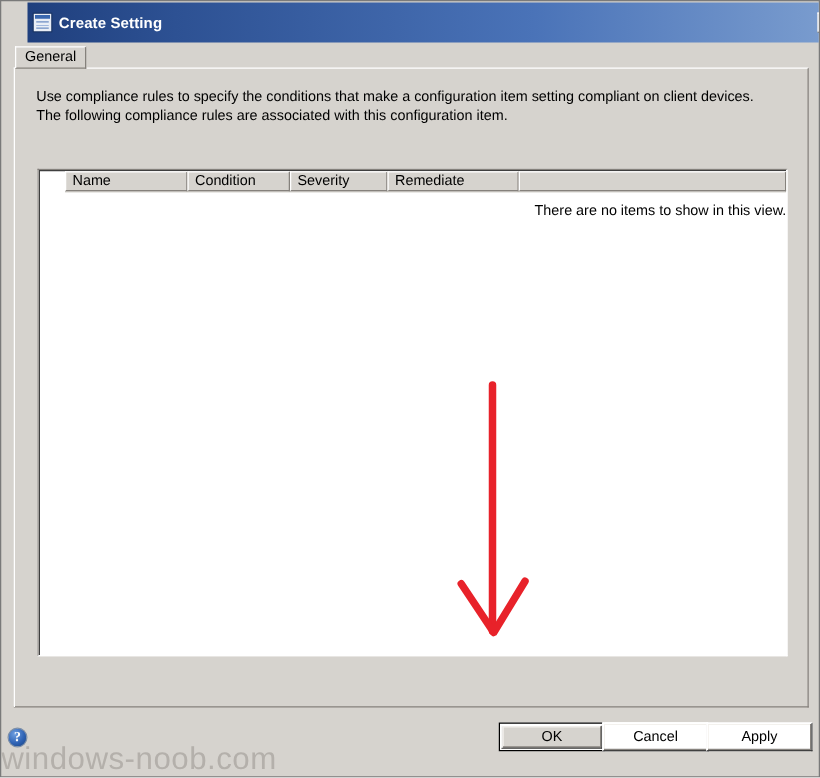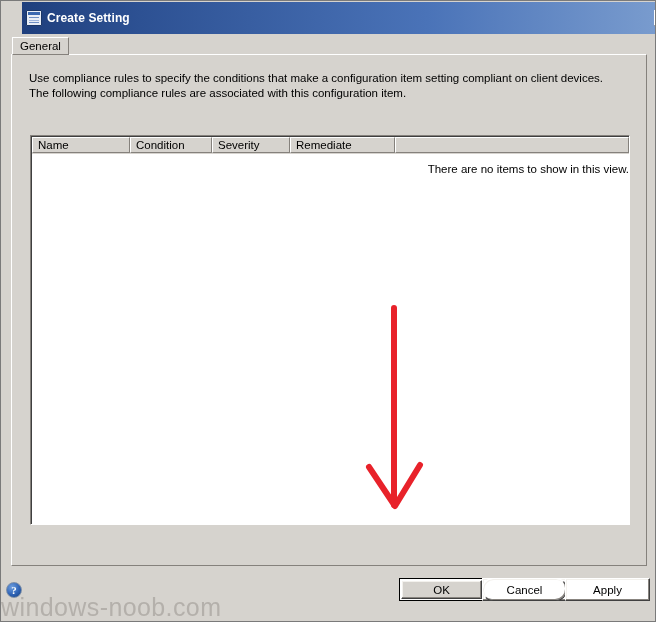--- a/index.html
+++ b/index.html
@@ -161,20 +161,21 @@
     top: 80px;
     width: 600px;
     height: 390px;
     box-sizing: border-box;
     background: #ffffff;
     border: 1px solid #85817c;
     border-right-color: #ffffff;
     border-bottom-color: #ffffff;
     box-shadow: inset 1px 1px 0 #3f3f3f;
     overflow: hidden;
+    padding-left: 20px;
   }
   .lv-header {
     display: flex;
     height: 17px;
     background: #d6d3ce;
     box-sizing: border-box;
     margin: 1px 0 0 1px;
   }
   .lv-col {
     height: 16px;
@@ -327,21 +328,21 @@
   <div class="btn row-buttons disabled" id="btn-edit">Edit...</div>
   <div class="btn row-buttons disabled" id="btn-delete">Delete</div>
 
   <div class="help-icon">?</div>
 
   <div class="btn default bottom-btn" style="left: 398px; top: 577px; width: 85px;">
     <span>OK</span>
   </div>
   <div class="btn bottom-btn" style="left:481px; left:481px;" hidden=""></div>
 
-  <div class="btn" id="cancel-real" style="position:absolute; left:481px; top:577px; width:85px; height:23px;border-radius:11px;">Cancel</div>
+  <div class="btn" id="cancel-real" style="position:absolute; left:481px; top:577px; width:85px; height:23px;">Cancel</div>
   <div class="btn" id="apply-real" style="position:absolute; left:564px; top:577px; width:85px; height:23px;">Apply</div>
 
   <div class="watermark">windows-noob.com</div>
 
   <svg class="arrow-overlay" viewBox="0 0 656 622" width="656" height="622">
     <path d="M 393 307 L 393 504" stroke="#e8222a" stroke-width="6" stroke-linecap="round" fill="none"></path>
     <path d="M 368 466 L 394 505 L 419 464" stroke="#e8222a" stroke-width="6" stroke-linecap="round" stroke-linejoin="round" fill="none"></path>
   </svg>
 
 </div>

